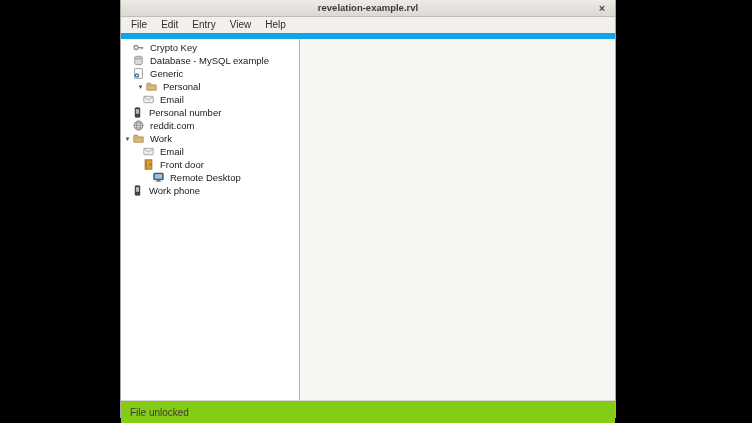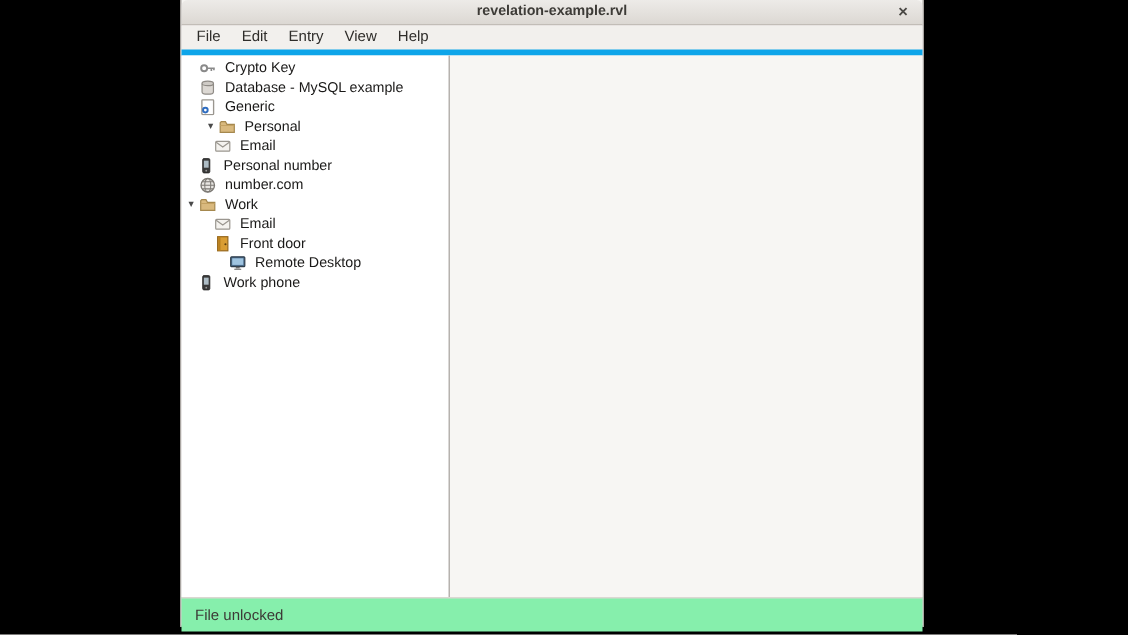--- a/index.html
+++ b/index.html
@@ -34,21 +34,21 @@
   .close-btn {
     position: absolute; right: 6px; top: 0;
     width: 14px; height: 16px;
     display: flex; align-items: center; justify-content: center;
     font-size: 11px; font-weight: bold; color: #4a4844;
     cursor: default; line-height: 14px;
   }
   .menubar {
     height: 16px;
     background: #f2f0ed;
-    border-bottom: 4px solid #0ea5e9;
+    border-bottom: 6px solid #0ea5e9;
     display: flex; align-items: flex-start;
     padding-left: 3px;
   }
   .menu-item {
     font-size: 10px; color: #2f2d2a;
     padding: 0 7px;
     line-height: 16px;
   }
   .content {
     display: flex;
@@ -61,21 +61,21 @@
     box-sizing: content-box;
     padding-top: 2px;
     overflow: hidden;
   }
   .main-panel {
     flex: 1;
     background: #f7f6f3;
   }
   .statusbar {
     height: 22px;
-    background: #86efac;
+    background: #84cc16;
     border-top: 1px solid #dbd7d2;
     display: flex; align-items: center;
     padding-left: 9px;
   }
   .status-text { font-size: 10px; color: #3c3a36; }
   .tree-row {
     height: 13px;
     display: flex; align-items: center;
     white-space: nowrap;
   }
@@ -178,21 +178,21 @@
         </div>
         <div class="tree-row" style="padding-left: 1px;">
           <span class="expander"></span>
           <span class="tree-icon">
             <svg width="11" height="11" viewBox="0 0 11 11">
               <circle cx="5.5" cy="5.5" r="4.5" fill="#e8e6e2" stroke="#7d7a75" stroke-width="0.9"></circle>
               <ellipse cx="5.5" cy="5.5" rx="2" ry="4.5" fill="none" stroke="#7d7a75" stroke-width="0.7"></ellipse>
               <path d="M1.1 5.5 H9.9 M1.8 3.1 H9.2 M1.8 7.9 H9.2" stroke="#7d7a75" stroke-width="0.7" fill="none"></path>
             </svg>
           </span>
-          <span class="tree-label">number.com</span>
+          <span class="tree-label">reddit.com</span>
         </div>
         <div class="tree-row" style="padding-left: 1px;">
           <span class="expander">▾</span>
           <span class="tree-icon">
             <svg width="11" height="11" viewBox="0 0 11 11">
               <path d="M0.8 2.9 L0.8 9.2 L10.2 9.2 L10.2 3.9 L5.3 3.9 L4.3 2.1 L1.5 2.1 Z" fill="#d9b97e" stroke="#a5884e" stroke-width="0.8"></path>
               <path d="M0.8 4.7 L10.2 4.7" stroke="#c4a263" stroke-width="0.7"></path>
             </svg>
           </span>
           <span class="tree-label">Work</span>

